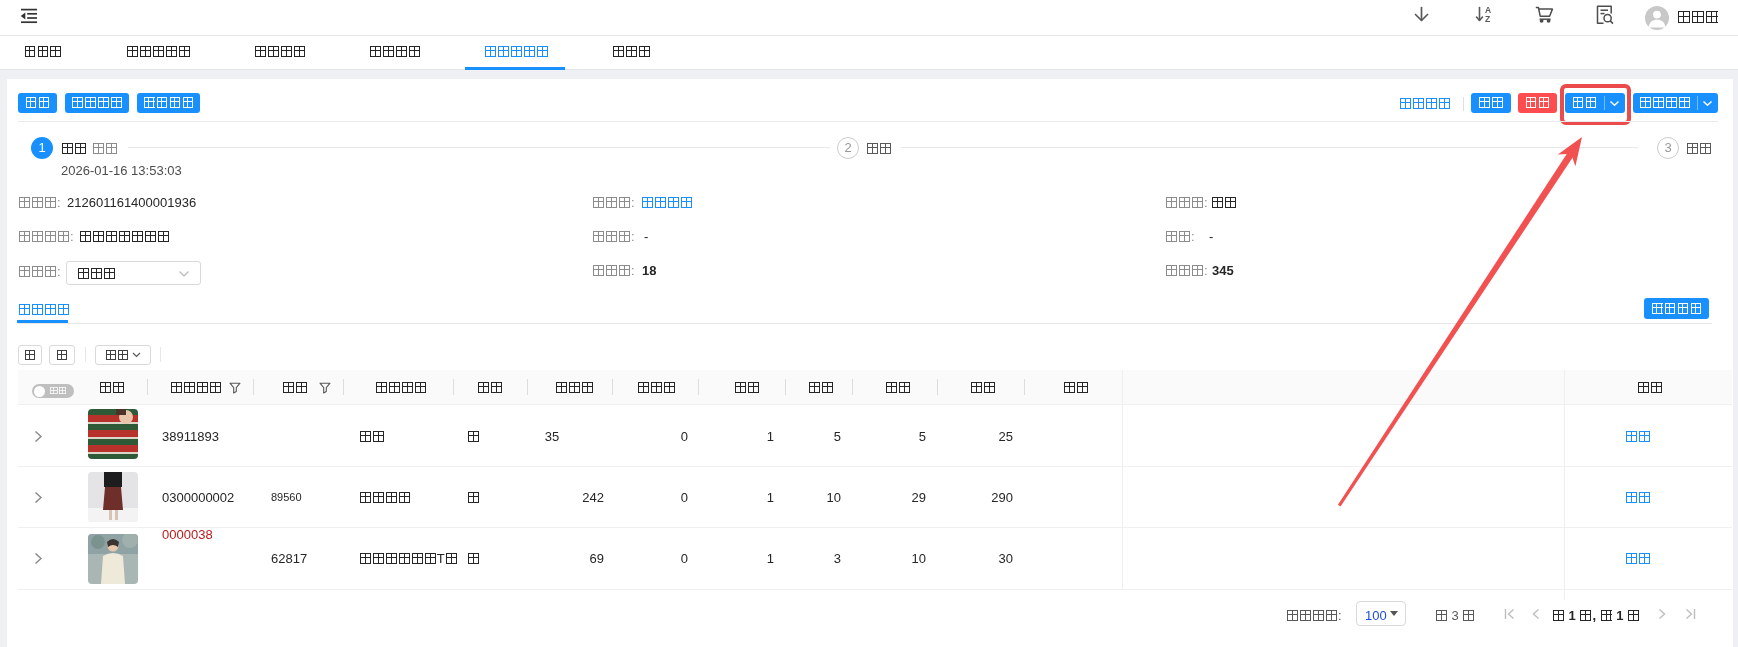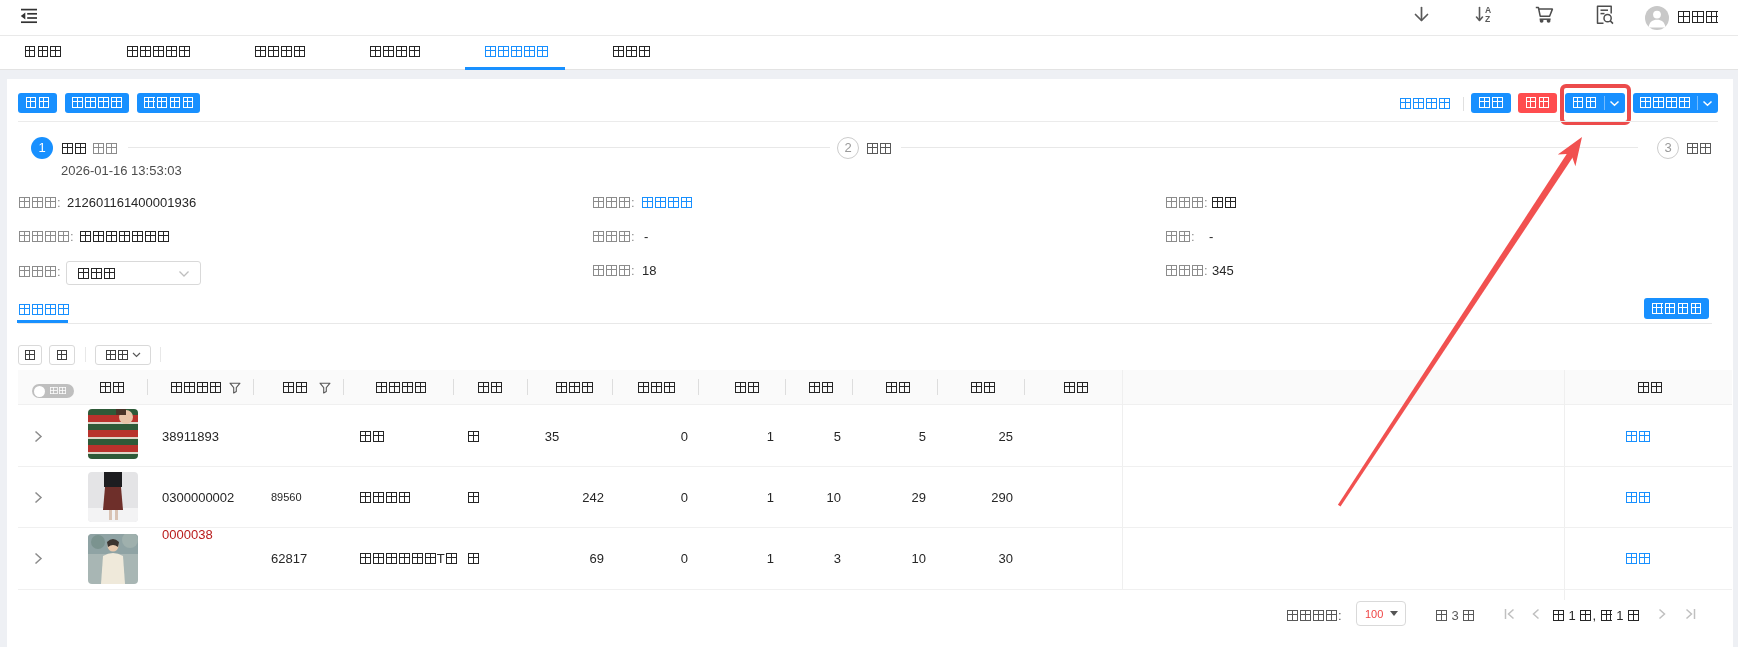--- a/index.html
+++ b/index.html
@@ -7,21 +7,21 @@
 i.cj{display:inline-block;width:.84em;height:.84em;margin:0 .08em;vertical-align:-.06em;
 background:
 linear-gradient(currentColor,currentColor) 50% 0/11% 100% no-repeat,
 linear-gradient(currentColor,currentColor) 0 0/100% 11% no-repeat,
 linear-gradient(currentColor,currentColor) 0 47%/100% 11% no-repeat,
 linear-gradient(currentColor,currentColor) 0 100%/100% 11% no-repeat,
 linear-gradient(currentColor,currentColor) 0 0/11% 100% no-repeat,
 linear-gradient(currentColor,currentColor) 100% 0/11% 100% no-repeat}
 .t{position:absolute;font-size:13px;line-height:13px;white-space:nowrap;color:#262626}
 .lbl{color:#8c8c8c}
-.b{font-weight:400}
+.b{font-weight:700}
 .blue{color:#1890ff}
 .btn{position:absolute;background:#1890ff;border-radius:3px;color:#fff;font-size:13px;
 line-height:20px;height:20px;text-align:center}
 .hline{position:absolute;background:#e8e8e8;height:1px}
 .vline{position:absolute;background:#e8e8e8;width:1px}
 </style></head><body>
 <div class="abs" style="left:7px;top:79px;width:1726px;height:568px;background:#fff"></div>
 <div class="abs" style="left:0;top:0;width:1738px;height:35px;background:#fff"></div>
 <svg class="abs" style="left:20px;top:8px" width="18" height="16" viewBox="0 0 18 16">
 <g stroke="#333" stroke-width="1.7" fill="none">
@@ -248,21 +248,21 @@
 <div style="position:absolute;font-size:13px;line-height:13px;color:#262626;white-space:nowrap;left:467px;top:552px"><i class="cj"></i></div>
 <div style="position:absolute;font-size:13px;line-height:13px;color:#262626;text-align:right;left:500px;top:552px;width:104px">69</div>
 <div style="position:absolute;font-size:13px;line-height:13px;color:#262626;text-align:right;left:600px;top:552px;width:88px">0</div>
 <div style="position:absolute;font-size:13px;line-height:13px;color:#262626;text-align:right;left:700px;top:552px;width:74px">1</div>
 <div style="position:absolute;font-size:13px;line-height:13px;color:#262626;text-align:right;left:780px;top:552px;width:61px">3</div>
 <div style="position:absolute;font-size:13px;line-height:13px;color:#262626;text-align:right;left:860px;top:552px;width:66px">10</div>
 <div style="position:absolute;font-size:13px;line-height:13px;color:#262626;text-align:right;left:940px;top:552px;width:73px">30</div>
 <div class="t blue" style="left:1625px;top:552px"><i class="cj"></i><i class="cj"></i></div>
 <div class="t" style="left:1286px;top:609px;color:#595959"><i class="cj"></i><i class="cj"></i><i class="cj"></i><i class="cj"></i>:</div>
 <div class="abs" style="left:1356px;top:601px;width:50px;height:25px;border:1px solid #d9d9d9;border-radius:4px;background:#fff">
-<span style="position:absolute;left:8px;top:6px;font-size:11px;color:#ef4444">100</span>
+<span style="position:absolute;left:8px;top:6px;font-size:13px;color:#1d4ed8">100</span>
 <span style="position:absolute;right:7px;top:9px;width:0;height:0;border-left:4px solid transparent;border-right:4px solid transparent;border-top:5px solid #555"></span>
   </div>
 <div class="t" style="left:1435px;top:609px;color:#595959"><i class="cj"></i> 3 <i class="cj"></i></div>
 <svg class="abs" style="left:1504px;top:608px" width="12" height="12" viewBox="0 0 12 12">
 <g stroke="#c0c0c0" stroke-width="1.5" fill="none">
       <path d="M1.5 1 V11"></path>
       <path d="M9.5 1.5 L4.5 6 L9.5 10.5"></path>
     </g>
   </svg>
 <svg class="abs" style="left:1532px;top:608px" width="8" height="12" viewBox="0 0 8 12">

